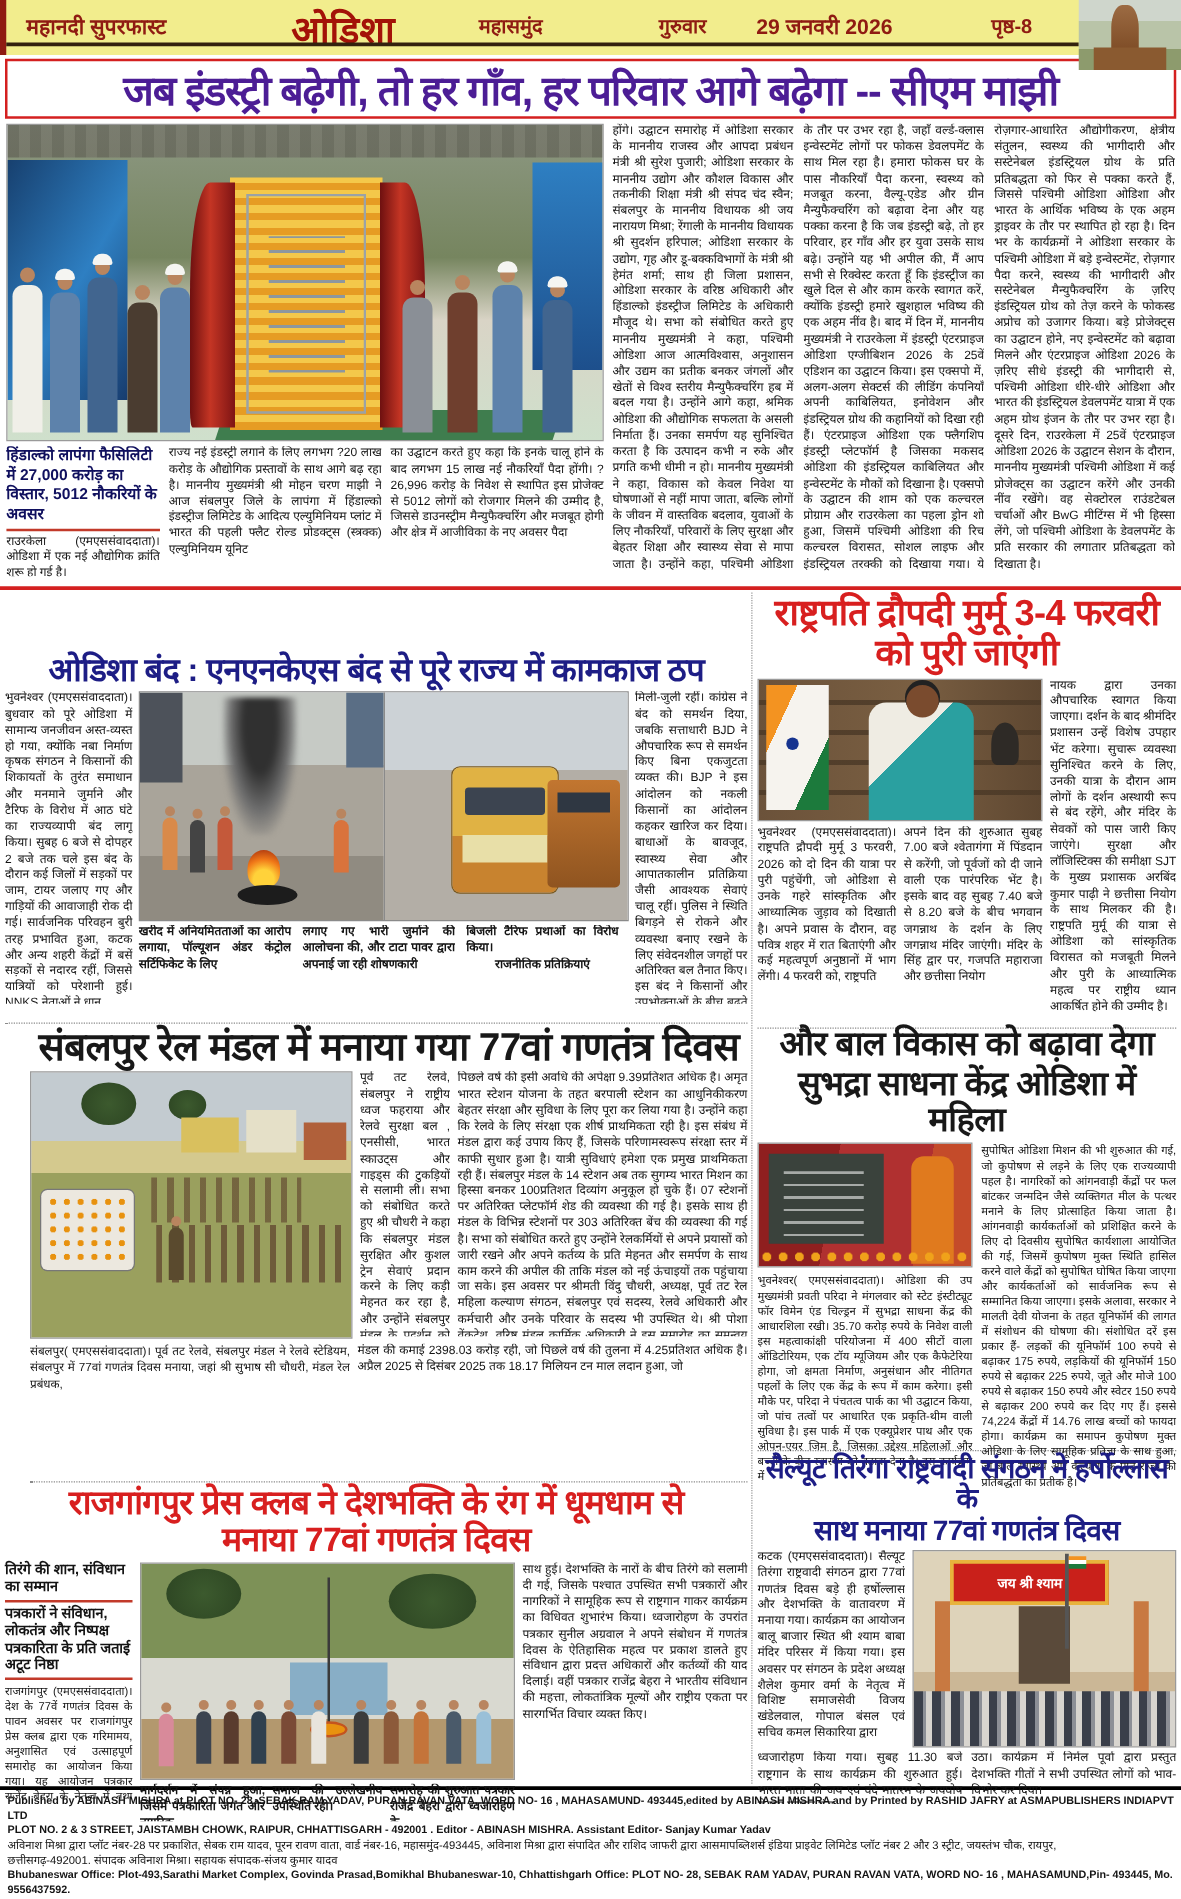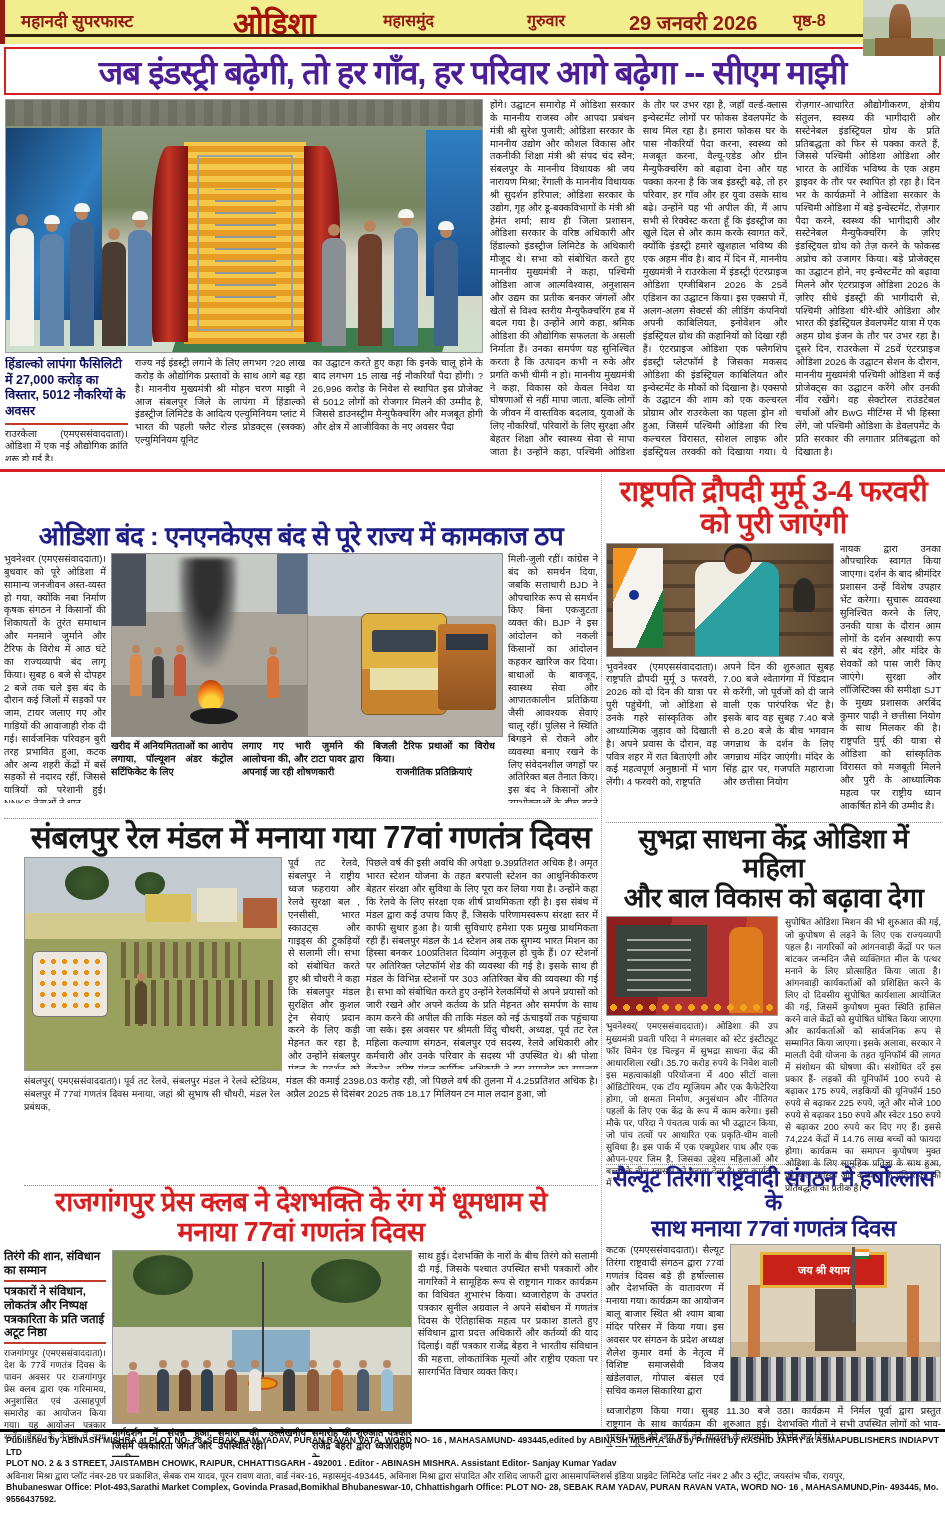--- a/index.html
+++ b/index.html
@@ -5,21 +5,21 @@
   html,body{margin:0;padding:0;background:#ffffff;}
   .page{position:relative;width:945px;height:1519px;overflow:hidden;background:#fff;
         font-family:"Liberation Sans",sans-serif;color:#141414;}
   
   .masthead{position:relative;height:44px;background:#f2ed8d;border-left:5px solid #8f1b12;}
   .m-item{position:absolute;top:9px;font-weight:bold;color:#8f1b12;white-space:nowrap;}
   .m-left{left:16px;font-size:17px;}
   .m-title{left:228px;top:2px;font-size:30px;color:#a31208;}
   .m-city{left:378px;font-size:16px;}
   .m-day{left:522px;font-size:16px;}
-  .m-date{left:624px;font-size:20px;}
+  .m-date{left:600px;font-size:17px;}
   .m-page{left:788px;font-size:16px;}
   .m-rule{position:absolute;left:0;right:82px;bottom:7px;height:3px;background:#33210e;}
   .m-temple{position:absolute;right:0;top:0;width:82px;height:56px;z-index:4;overflow:hidden;
             background:linear-gradient(#cfd6cc 0 30%,#b9c4a8 30% 70%,#8d9b6d 70%);}
   .temple-tower{position:absolute;left:26px;top:4px;width:22px;height:46px;background:linear-gradient(#9c6b43,#77451f);
                 border-radius:40% 40% 0 0;}
   .temple-base{position:absolute;left:12px;bottom:0;width:58px;height:18px;background:#8a5a30;}
   
   .headline-box{margin:3px 4px 0 4px;height:44px;border:2px solid #d42020;display:flex;align-items:center;justify-content:center;}
   .headline-box h1{margin:0;font-size:33px;color:#4c1d95;letter-spacing:-1px;white-space:nowrap;}
@@ -362,22 +362,22 @@
             <div class="pres-cols">
               <div class="col pres-c">भुवनेश्वर (एमएससंवाददाता)। राष्ट्रपति द्रौपदी मुर्मू 3 फरवरी, 2026 को दो दिन की यात्रा पर पुरी पहुंचेंगी, जो ओडिशा से उनके गहरे सांस्कृतिक और आध्यात्मिक जुड़ाव को दिखाती है। अपने प्रवास के दौरान, वह पवित्र शहर में रात बिताएंगी और कई महत्वपूर्ण अनुष्ठानों में भाग लेंगी। 4 फरवरी को, राष्ट्रपति</div>
               <div class="col pres-c">अपने दिन की शुरुआत सुबह 7.00 बजे श्वेतागंगा में पिंडदान से करेंगी, जो पूर्वजों को दी जाने वाली एक पारंपरिक भेंट है। इसके बाद वह सुबह 7.40 बजे से 8.20 बजे के बीच भगवान जगन्नाथ के दर्शन के लिए जगन्नाथ मंदिर जाएंगी। मंदिर के सिंह द्वार पर, गजपति महाराजा और छत्तीसा नियोग</div>
             </div>
           </div>
           <div class="col pres-right">नायक द्वारा उनका औपचारिक स्वागत किया जाएगा। दर्शन के बाद श्रीमंदिर प्रशासन उन्हें विशेष उपहार भेंट करेगा। सुचारू व्यवस्था सुनिश्चित करने के लिए, उनकी यात्रा के दौरान आम लोगों के दर्शन अस्थायी रूप से बंद रहेंगे, और मंदिर के सेवकों को पास जारी किए जाएंगे। सुरक्षा और लॉजिस्टिक्स की समीक्षा SJT के मुख्य प्रशासक अरबिंद कुमार पाढ़ी ने छत्तीसा नियोग के साथ मिलकर की है। राष्ट्रपति मुर्मू की यात्रा से ओडिशा को सांस्कृतिक विरासत को मजबूती मिलने और पुरी के आध्यात्मिक महत्व पर राष्ट्रीय ध्यान आकर्षित होने की उम्मीद है।</div>
         </div>
       </div>
 
       <div class="sect sub">
+        <h2 class="h-black" style="margin-top:-2px;">और बाल विकास को बढ़ावा देगा</h2>
         <h2 class="h-black">सुभद्रा साधना केंद्र ओडिशा में महिला</h2>
-        <h2 class="h-black" style="margin-top:-2px;">और बाल विकास को बढ़ावा देगा</h2>
         <div class="sub-body">
           <div class="sub-left">
             <div class="photo sub-photo">
               <div class="plaque-dark"></div>
               <div class="sari"></div>
               <div class="marigold-row"></div>
             </div>
             <div class="col sub-c1" style="font-size:9px;">भुवनेश्वर( एमएससंवाददाता)। ओडिशा की उप मुख्यमंत्री प्रवती परिदा ने मंगलवार को स्टेट इंस्टीट्यूट फॉर विमेन एंड चिल्ड्रन में सुभद्रा साधना केंद्र की आधारशिला रखी। 35.70 करोड़ रुपये के निवेश वाली इस महत्वाकांक्षी परियोजना में 400 सीटों वाला ऑडिटोरियम, एक टॉय म्यूजियम और एक कैफेटेरिया होगा, जो क्षमता निर्माण, अनुसंधान और नीतिगत पहलों के लिए एक केंद्र के रूप में काम करेगा। इसी मौके पर, परिदा ने पंचतत्व पार्क का भी उद्घाटन किया, जो पांच तत्वों पर आधारित एक प्रकृति-थीम वाली सुविधा है। इस पार्क में एक एक्यूप्रेशर पाथ और एक ओपन-एयर जिम है, जिसका उद्देश्य महिलाओं और बच्चों के बीच स्वास्थ्य को बढ़ावा देना है। इस कार्यक्रम में</div>
           </div>
           <div class="col sub-right" style="font-size:9px;">सुपोषित ओडिशा मिशन की भी शुरुआत की गई, जो कुपोषण से लड़ने के लिए एक राज्यव्यापी पहल है। नागरिकों को आंगनवाड़ी केंद्रों पर फल बांटकर जन्मदिन जैसे व्यक्तिगत मील के पत्थर मनाने के लिए प्रोत्साहित किया जाता है। आंगनवाड़ी कार्यकर्ताओं को प्रशिक्षित करने के लिए दो दिवसीय सुपोषित कार्यशाला आयोजित की गई, जिसमें कुपोषण मुक्त स्थिति हासिल करने वाले केंद्रों को सुपोषित घोषित किया जाएगा और कार्यकर्ताओं को सार्वजनिक रूप से सम्मानित किया जाएगा। इसके अलावा, सरकार ने मालती देवी योजना के तहत यूनिफॉर्म की लागत में संशोधन की घोषणा की। संशोधित दरें इस प्रकार हैं- लड़कों की यूनिफॉर्म 100 रुपये से बढ़ाकर 175 रुपये, लड़कियों की यूनिफॉर्म 150 रुपये से बढ़ाकर 225 रुपये, जूते और मोजे 100 रुपये से बढ़ाकर 150 रुपये और स्वेटर 150 रुपये से बढ़ाकर 200 रुपये कर दिए गए हैं। इससे 74,224 केंद्रों में 14.76 लाख बच्चों को फायदा होगा। कार्यक्रम का समापन कुपोषण मुक्त ओडिशा के लिए सामूहिक प्रतिज्ञा के साथ हुआ, जो बाल स्वास्थ्य और कल्याण के प्रति राज्य की प्रतिबद्धता का प्रतीक है।</div>
@@ -406,17 +406,18 @@
         </div>
       </div>
 
     </div>
   </div>
 
   <div class="footer">
     <div class="f-en">Published by ABINASH MISHRA at PLOT NO- 28, SEBAK RAM YADAV, PURAN RAVAN VATA, WORD NO- 16 , MAHASAMUND- 493445,edited by ABINASH MISHRA and   by Printed by RASHID JAFRY at ASMAPUBLISHERS INDIAPVT LTD</div>
     <div class="f-en">PLOT NO. 2 &amp; 3 STREET, JAISTAMBH CHOWK, RAIPUR, CHHATTISGARH - 492001  . Editor -  ABINASH MISHRA. Assistant Editor- Sanjay Kumar Yadav</div>
     <div class="f-hi">अविनाश मिश्रा द्वारा प्लॉट नंबर-28 पर प्रकाशित, सेबक राम यादव, पूरन रावण वाता, वार्ड नंबर-16, महासमुंद-493445, अविनाश मिश्रा द्वारा संपादित और राशिद जाफरी द्वारा आसमापब्लिशर्स इंडिया प्राइवेट लिमिटेड प्लॉट नंबर 2 और 3 स्ट्रीट, जयस्तंभ चौक, रायपुर,</div>
+    <div class="f-hi">छत्तीसगढ़-492001.  संपादक अविनाश मिश्रा।  सहायक संपादक-संजय कुमार यादव</div>
     <div class="f-en">Bhubaneswar Office: Plot-493,Sarathi Market Complex, Govinda Prasad,Bomikhal Bhubaneswar-10, Chhattishgarh Office: PLOT NO- 28, SEBAK RAM YADAV, PURAN RAVAN VATA, WORD NO- 16 , MAHASAMUND,Pin- 493445, Mo. 9556437592.</div>
 
   </div>
 
 </div>
 
 </body></html>

